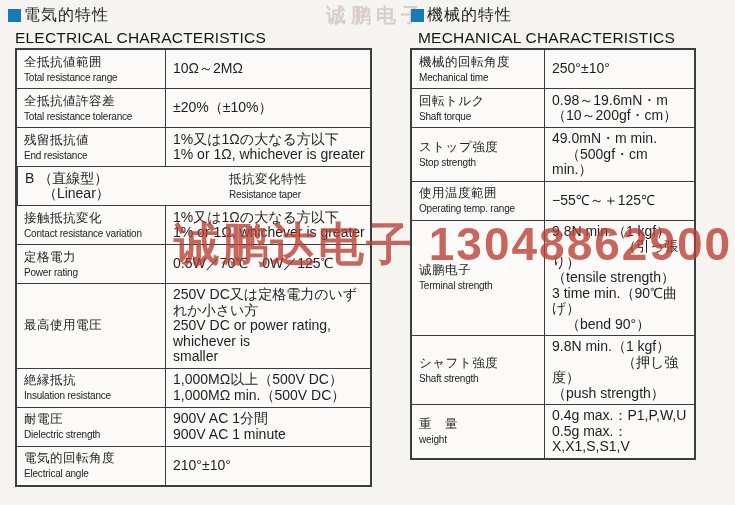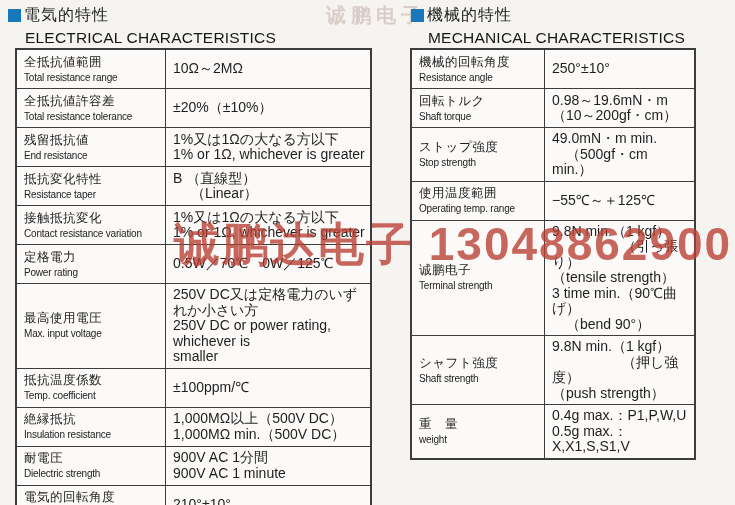--- a/index.html
+++ b/index.html
@@ -9,21 +9,21 @@
     background:#f5f4f1;
     font-family:"Liberation Sans", sans-serif;
     color:#1e1e1e;
   }
   
   .sec-title { position:absolute; z-index:2; }
   #elec-title { left:8px; top:5px; }
   #mech-title { left:411px; top:5px; }
   .title-jp { display:flex; align-items:center; font-size:16px; font-weight:normal; letter-spacing:1px; }
   .sq { width:13px; height:13px; margin-right:3px; flex:0 0 auto; }
-  .title-en { font-size:15.5px; margin:3px 0 0 17px; letter-spacing:0.2px; color:#161616; }
+  .title-en { font-size:15.5px; margin:3px 0 0 7px; letter-spacing:0.2px; color:#161616; }
 
   
   .spec-table {
     position:absolute; z-index:2;
     border:2px solid #3d3d3d;
     background:#fbfaf8;
     box-sizing:border-box;
   }
   #elec-table { left:15px; top:48px; width:357px; }
   #mech-table { left:410px; top:48px; width:286px; }
@@ -91,60 +91,52 @@
     </div>
     <div class="spec-row">
       <div class="cell label">
         <div class="jp">残留抵抗値</div>
         <div class="en">End resistance</div>
       </div>
       <div class="cell value">1%又は1Ωの大なる方以下
 1% or 1Ω, whichever is greater</div>
     </div>
     <div class="spec-row">
+      <div class="cell value">B （直線型）
+　 （Linear）</div>
       <div class="cell label">
         <div class="jp">抵抗変化特性</div>
         <div class="en">Resistance taper</div>
       </div>
-      <div class="cell value">B （直線型）
-　 （Linear）</div>
     </div>
     <div class="spec-row">
       <div class="cell label">
         <div class="jp">接触抵抗変化</div>
         <div class="en">Contact resistance variation</div>
       </div>
       <div class="cell value">1%又は1Ωの大なる方以下
 1% or 1Ω, whichever is greater</div>
     </div>
     <div class="spec-row">
       <div class="cell label">
         <div class="jp">定格電力</div>
         <div class="en">Power rating</div>
       </div>
       <div class="cell value">0.5W／70℃　0W／125℃</div>
     </div>
     <div class="spec-row">
       <div class="cell label">
         <div class="jp">最高使用電圧</div>
-        <div class="en">Max. input voltage</div>
       </div>
       <div class="cell value">250V DC又は定格電力のいずれか小さい方
 250V DC or power rating, whichever is
 smaller</div>
     </div>
     <div class="spec-row">
       <div class="cell label">
-        <div class="jp">抵抗温度係数</div>
-        <div class="en">Temp. coefficient</div>
-      </div>
-      <div class="cell value">±100ppm/℃</div>
-    </div>
-    <div class="spec-row">
-      <div class="cell label">
         <div class="jp">絶縁抵抗</div>
         <div class="en">Insulation resistance</div>
       </div>
       <div class="cell value">1,000MΩ以上（500V DC）
 1,000MΩ min.（500V DC）</div>
     </div>
     <div class="spec-row">
       <div class="cell label">
         <div class="jp">耐電圧</div>
         <div class="en">Dielectric strength</div>
@@ -157,21 +149,21 @@
         <div class="jp">電気的回転角度</div>
         <div class="en">Electrical angle</div>
       </div>
       <div class="cell value">210°±10°</div>
     </div>
   </div>
 <div class="spec-table" id="mech-table">
     <div class="spec-row">
       <div class="cell label">
         <div class="jp">機械的回転角度</div>
-        <div class="en">Resistance angle</div>
+        <div class="en">Mechanical time</div>
       </div>
       <div class="cell value">250°±10°</div>
     </div>
     <div class="spec-row">
       <div class="cell label">
         <div class="jp">回転トルク</div>
         <div class="en">Shaft torque</div>
       </div>
       <div class="cell value">0.98～19.6mN・m
 （10～200gf・cm）</div>

